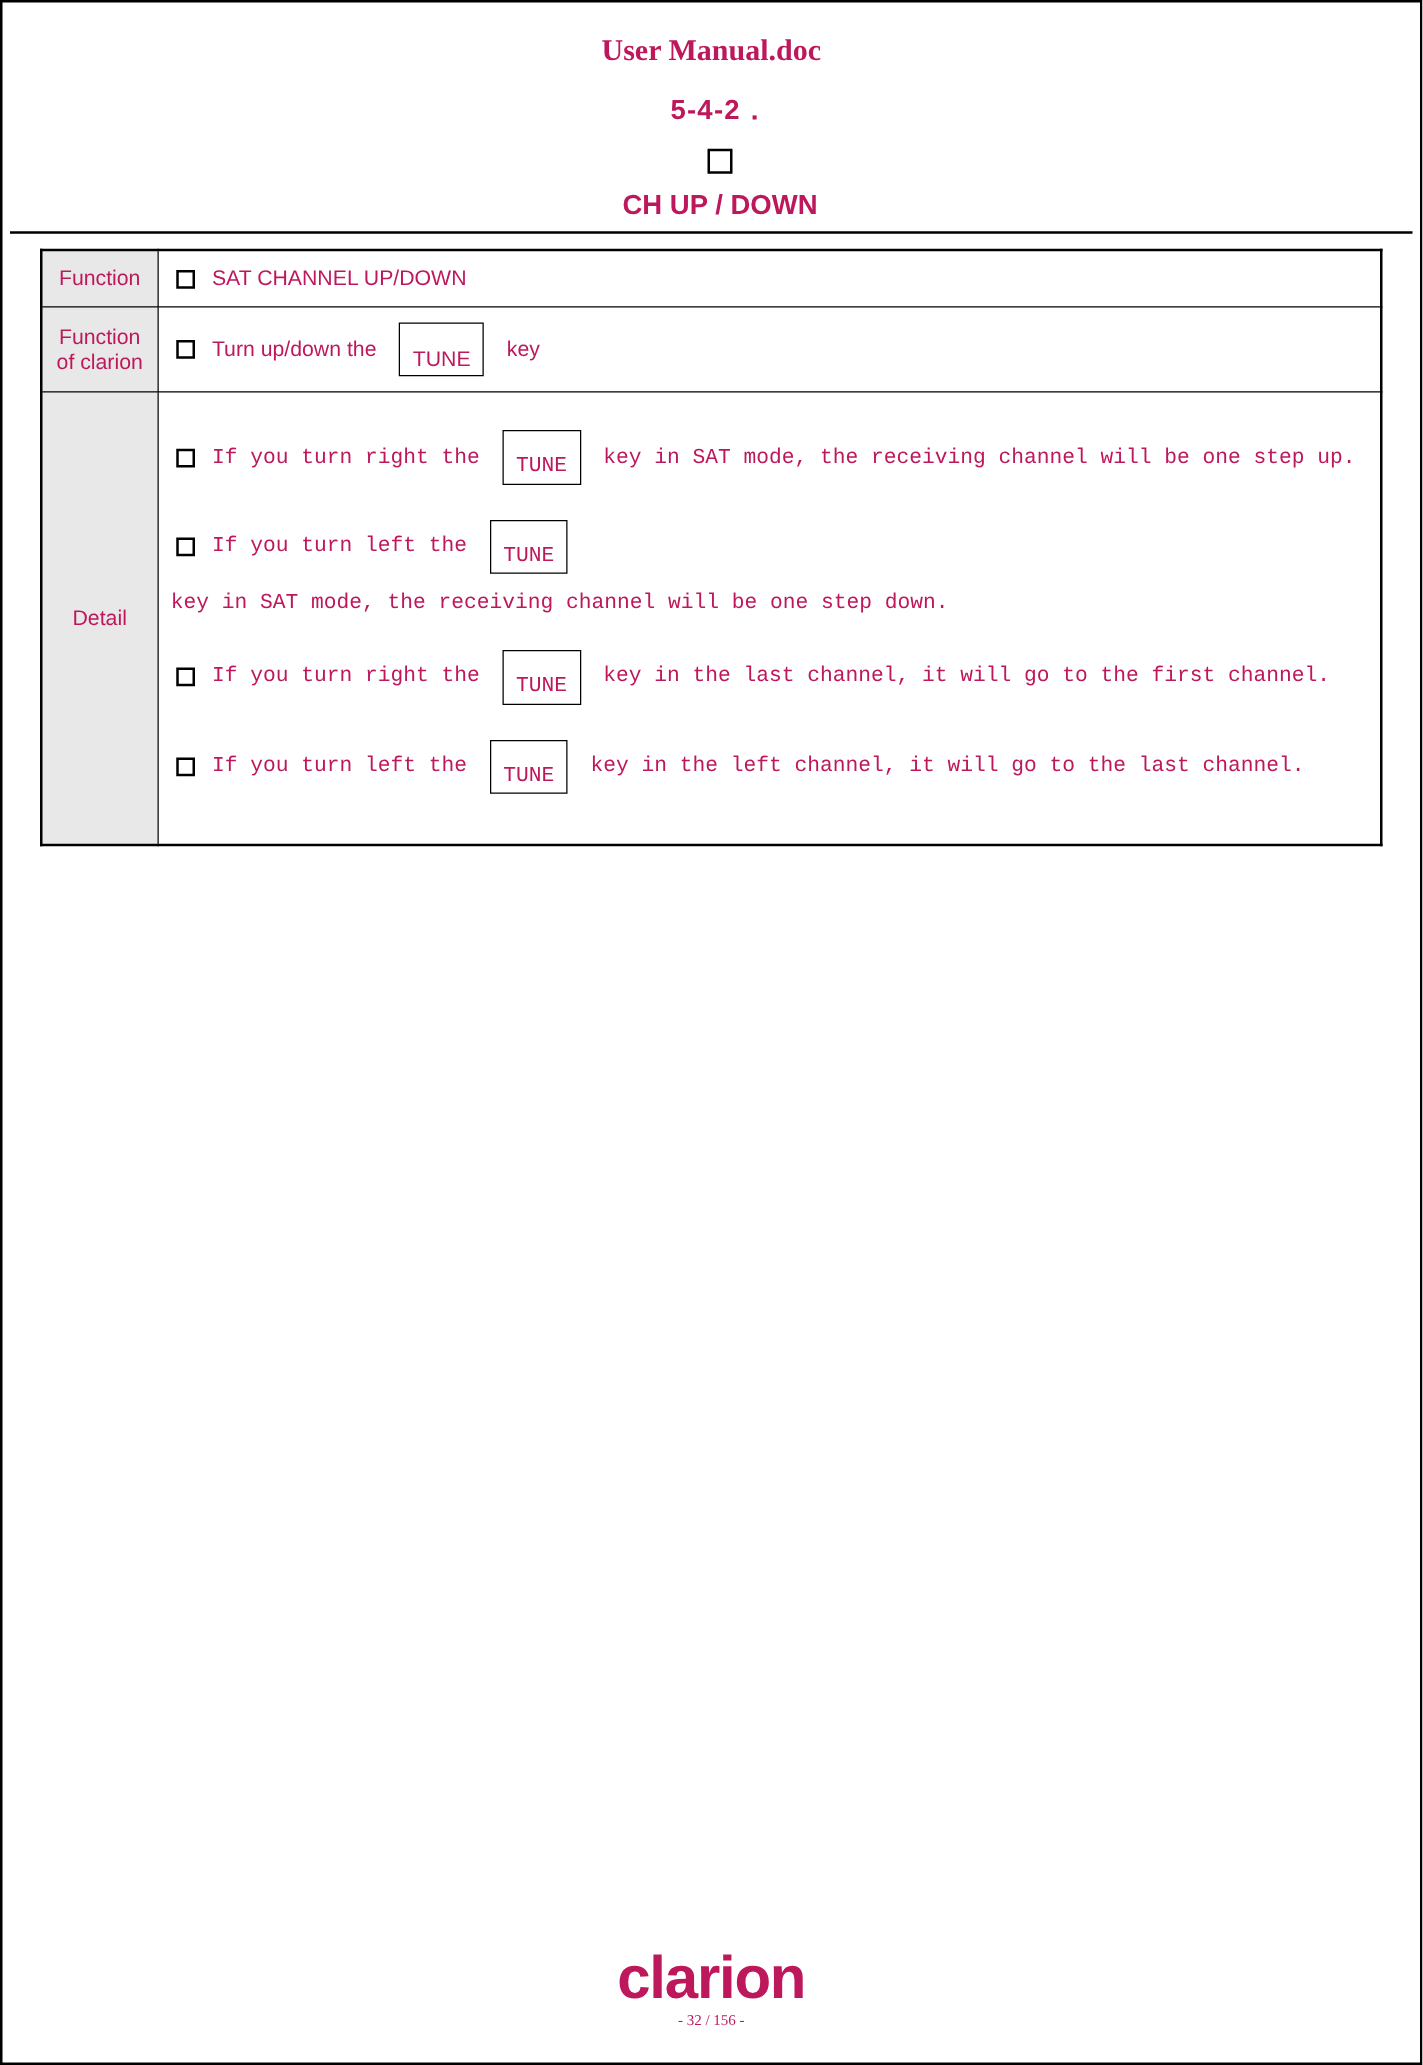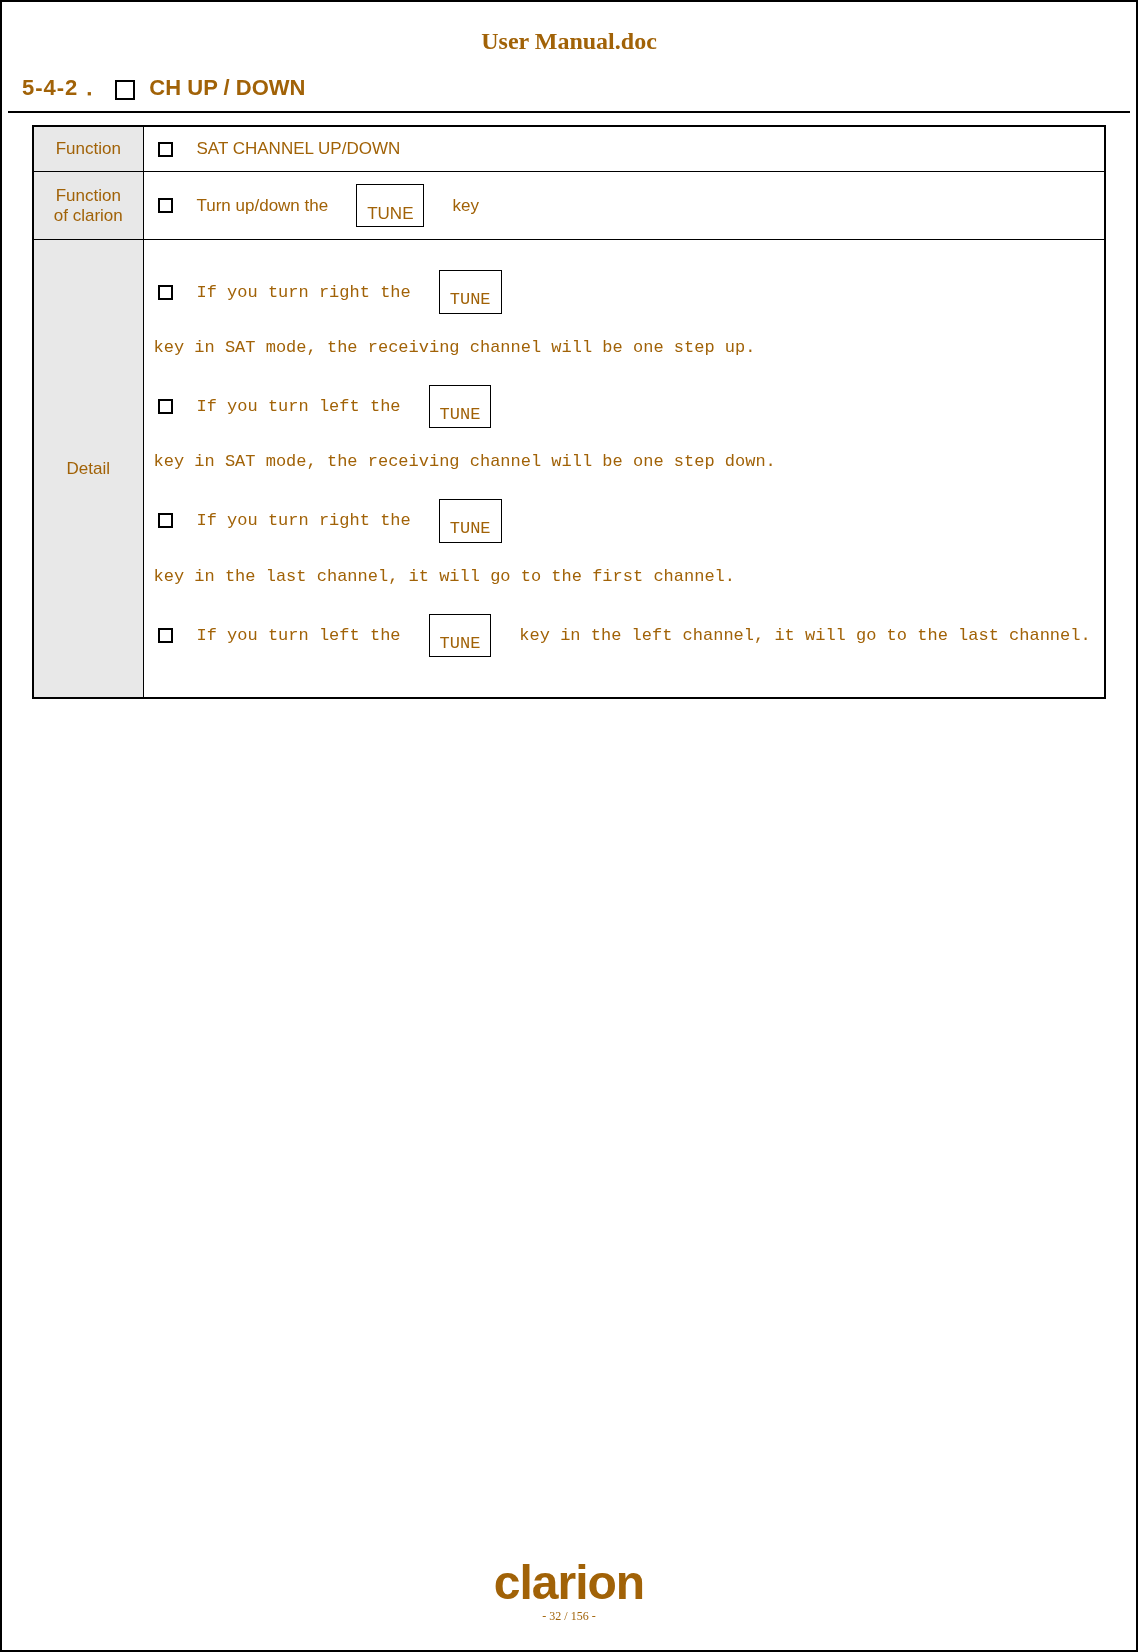--- a/index.html
+++ b/index.html
@@ -3,39 +3,40 @@
 <meta charset="utf-8">
 <style>
   * { box-sizing: border-box; margin: 0; padding: 0; }
   html, body { width: 1138px; height: 1652px; background: #ffffff; }
   .page {
     width: 1138px;
     height: 1652px;
     border: 2px solid #000;
     position: relative;
     font-family: "Arial", "Helvetica", sans-serif;
-    color: #a16207;
+    color: #be185d;
   }
   .header {
     text-align: center;
     font-family: "Times New Roman", serif;
     font-weight: bold;
     font-size: 24px;
     padding-top: 26px;
     padding-bottom: 18px;
   }
   .section-heading {
     font-size: 22px;
     font-weight: bold;
     padding: 0 0 8px 14px;
     border-bottom: 2px solid #000;
     margin: 0 6px 0 6px;
     display: flex;
     align-items: center;
     gap: 14px;
+    flex-direction: column;
   }
   .section-heading .checkbox-big {
     display: inline-block;
     width: 20px; height: 20px;
     border: 2px solid #000;
     position: relative;
     top: 2px;
   }
   .section-heading .sec-num { letter-spacing: 1px; }
   .tbl-wrap {
@@ -48,32 +49,32 @@
     font-size: 17px;
   }
   table.spec td, table.spec th {
     border: 1px solid #000;
     vertical-align: middle;
   }
   table.spec th {
     background: #e8e8e8;
     font-weight: normal;
     text-align: center;
-    width: 110px;
+    width: 93px;
     padding: 6px 8px;
     font-size: 17px;
   }
   table.spec td.content {
     padding: 6px 10px;
     background: #fff;
   }
   .row-line {
     display: flex;
     align-items: center;
-    gap: 24px;
+    gap: 14px;
     padding: 6px 0;
     flex-wrap: wrap;
   }
   .detail-block {
     padding: 10px 0 20px 0;
   }
   .detail-block .row-line {
     padding: 14px 0;
     font-family: Liberation Mono, monospace;
   }

